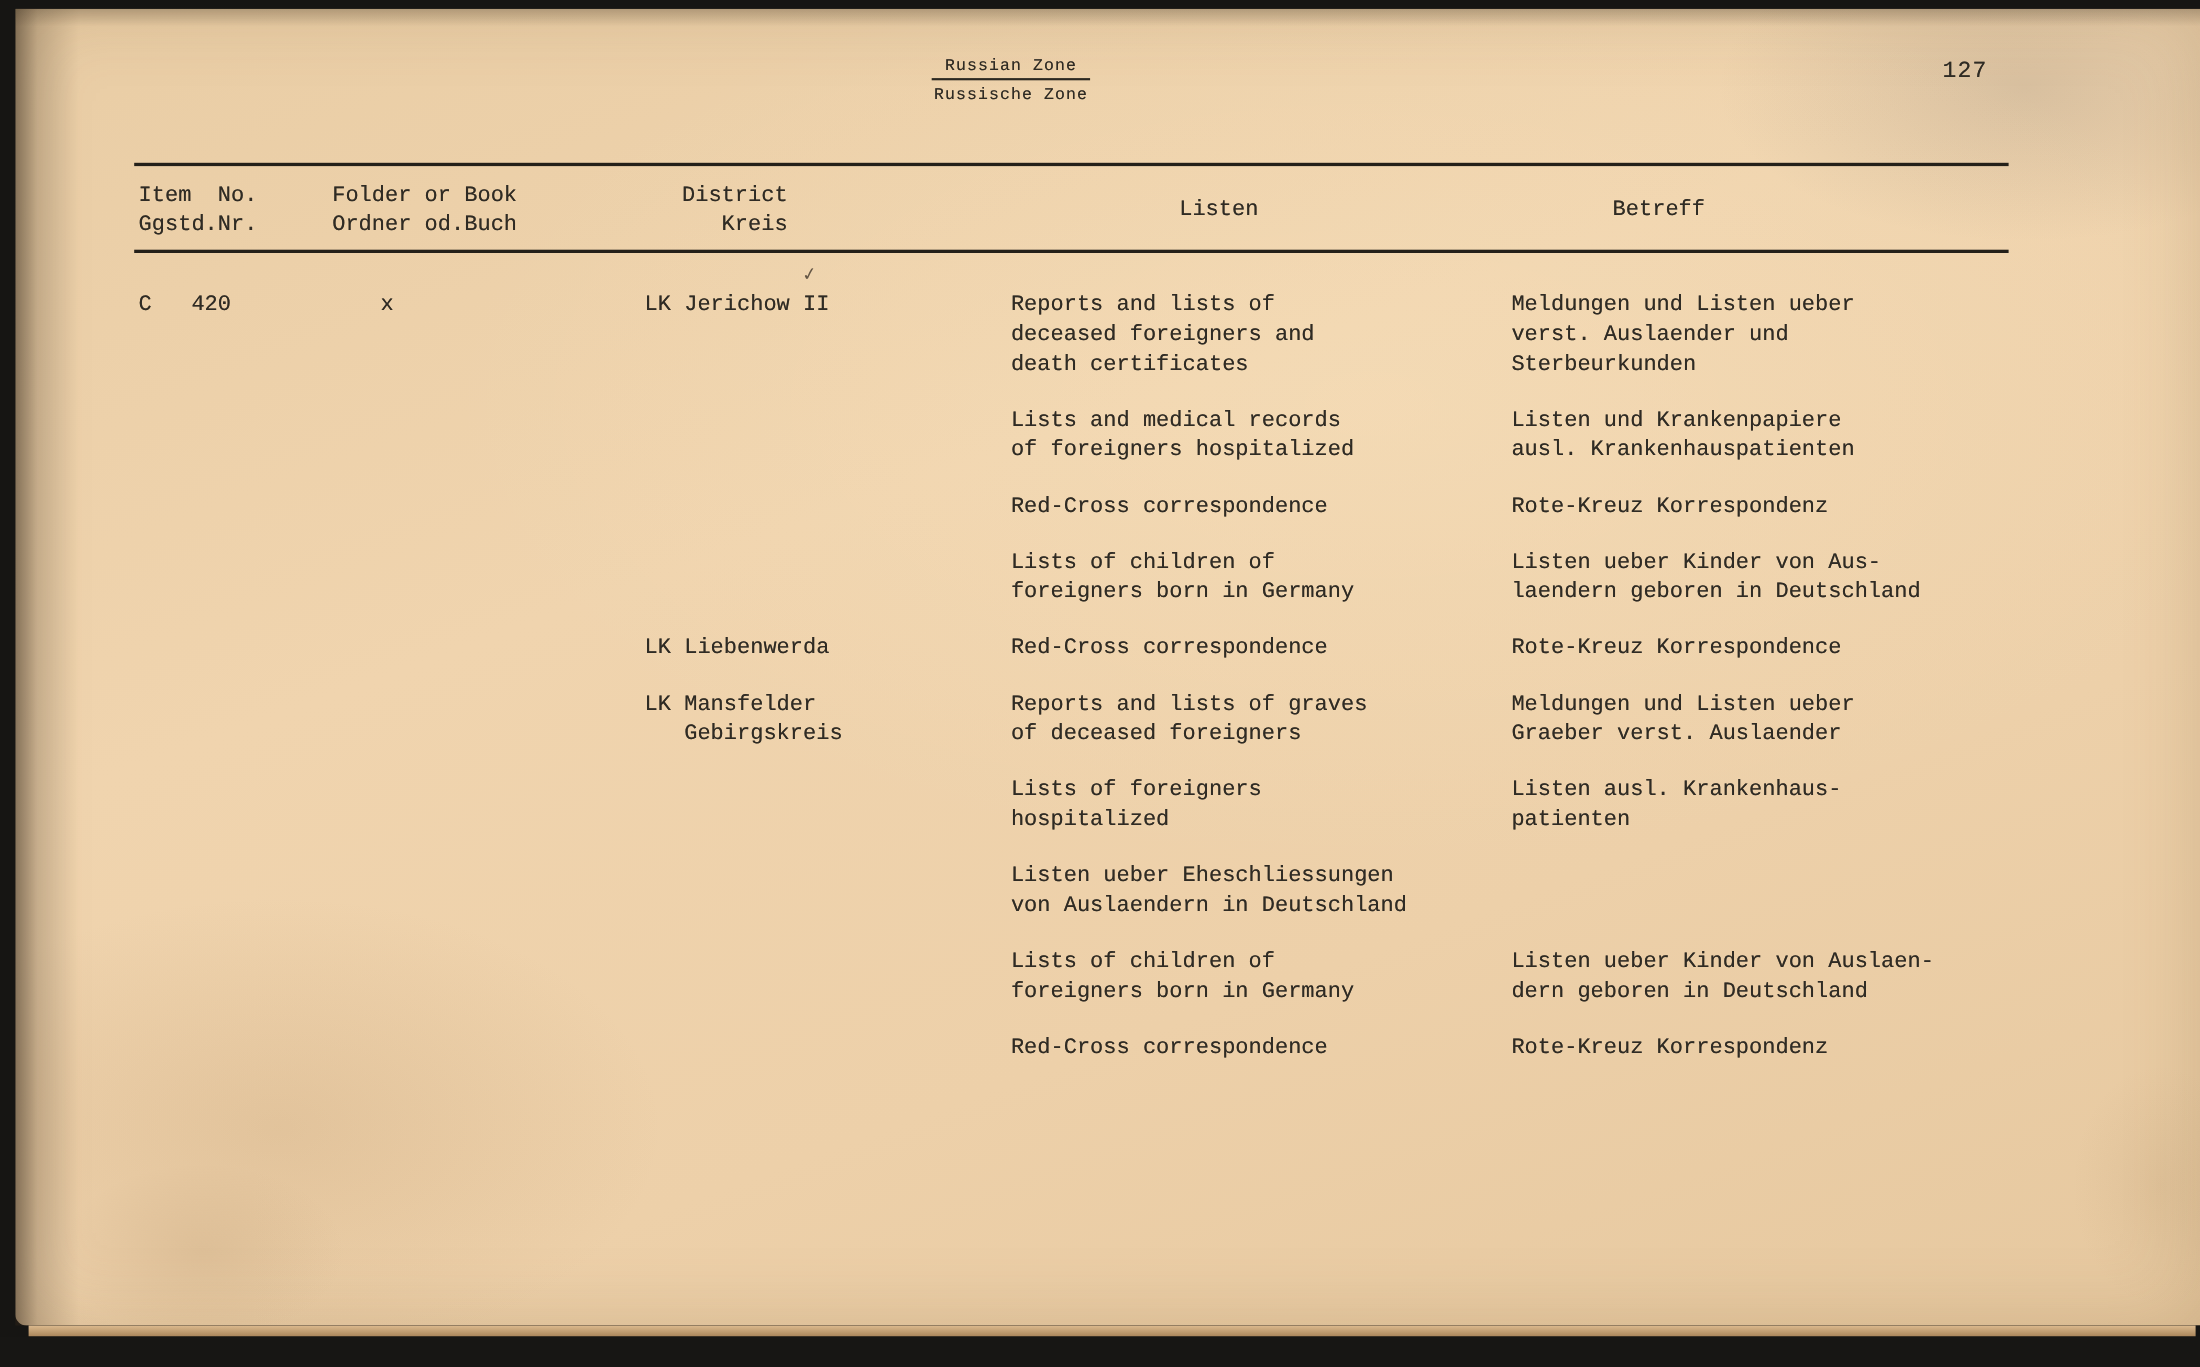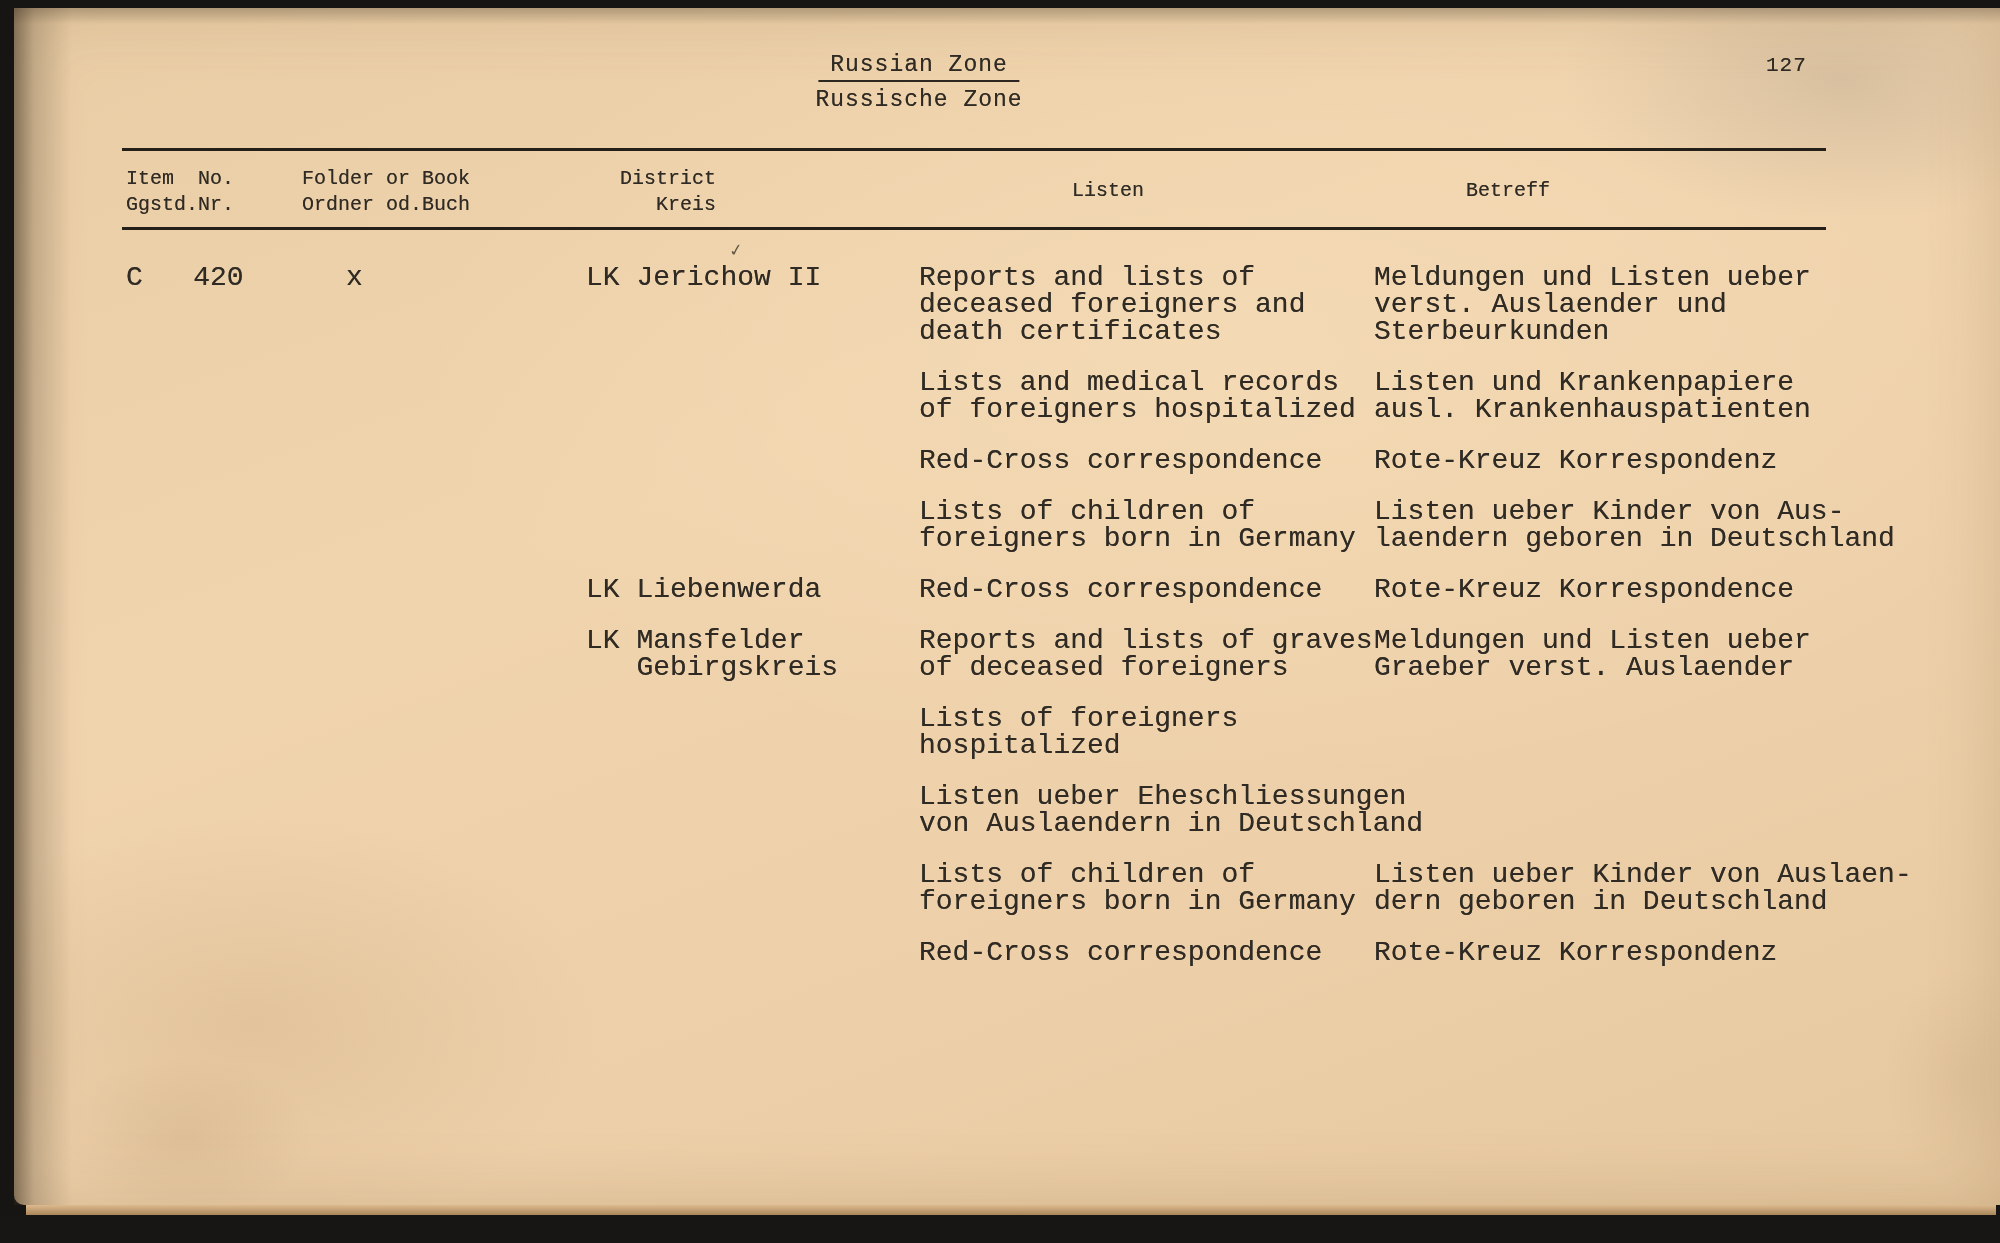--- a/index.html
+++ b/index.html
@@ -55,21 +55,21 @@
   .pre{ white-space:pre; }
 
   .page-number{
     position:absolute; left:1752px; top:46px;
     font-size:21px; letter-spacing:1px;
   }
   .title-block{
     position:absolute; left:905px; top:44px;
     transform:translateX(-50%);
     text-align:center;
-    font-size:23px; letter-spacing:1px;
+    font-size:15px; letter-spacing:1px;
   }
   .title-en{
     display:inline-block;
     padding:0 12px 2px 12px;
     border-bottom:2px solid #2c2821;
   }
   .title-de{ margin-top:5px; }
 
   .rule{
     position:absolute; left:108px; width:1704px; height:3px;
@@ -82,21 +82,21 @@
     font-size:20px; line-height:26px; }
   .ch{ position:absolute; top:0; }
   .ch-item{ left:112px; }
   .ch-folder{ left:288px; }
   .ch-district{ left:606px;text-align:right; }
   .ch-subject{ left:1058px; top:12px; }
   .ch-betreff{ left:1452px; top:12px; }
 
   .table{
     position:absolute; left:0; top:256px; right:0;
-    font-size:28px; line-height:27px;
+    font-size:20px; line-height:27px;
   }
   .group{ position:relative; margin-bottom:16px; }
   .cell{ position:absolute; top:0; white-space:pre; }
   .cell.item{ left:112px; }
   .cell.folder{ left:332px; }
   .cell.district{ left:572px; }
   .entries{ margin-left:905px; width:1040px; }
   .entry{ display:flex; margin-bottom:24px; }
   .subject{ width:455px; white-space:pre; }
   .betreff{ white-space:pre; }
@@ -200,20 +200,22 @@
         <div class="entries">
           <div class="entry">
             <div class="subject">Reports and lists of graves
 of deceased foreigners</div>
             <div class="betreff">Meldungen und Listen ueber
 Graeber verst. Auslaender</div>
           </div>
           <div class="entry">
             <div class="subject">Lists of foreigners
 hospitalized</div>
+            <div class="betreff">Listen ausl. Krankenhaus-
+patienten</div>
           </div>
           <div class="entry">
             <div class="betreff">Listen ueber Eheschliessungen
 von Auslaendern in Deutschland</div>
           </div>
           <div class="entry">
             <div class="subject">Lists of children of
 foreigners born in Germany</div>
             <div class="betreff">Listen ueber Kinder von Auslaen-
 dern geboren in Deutschland</div>

